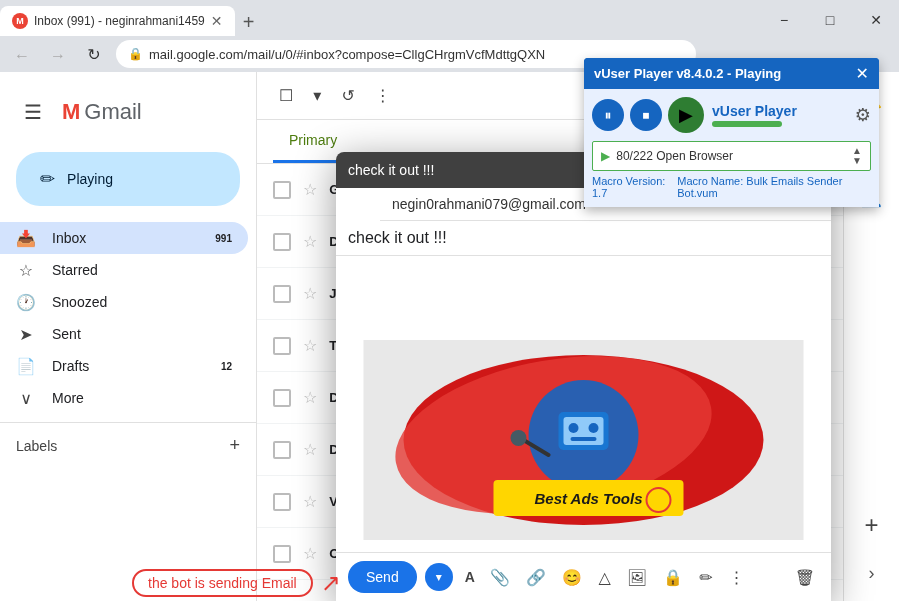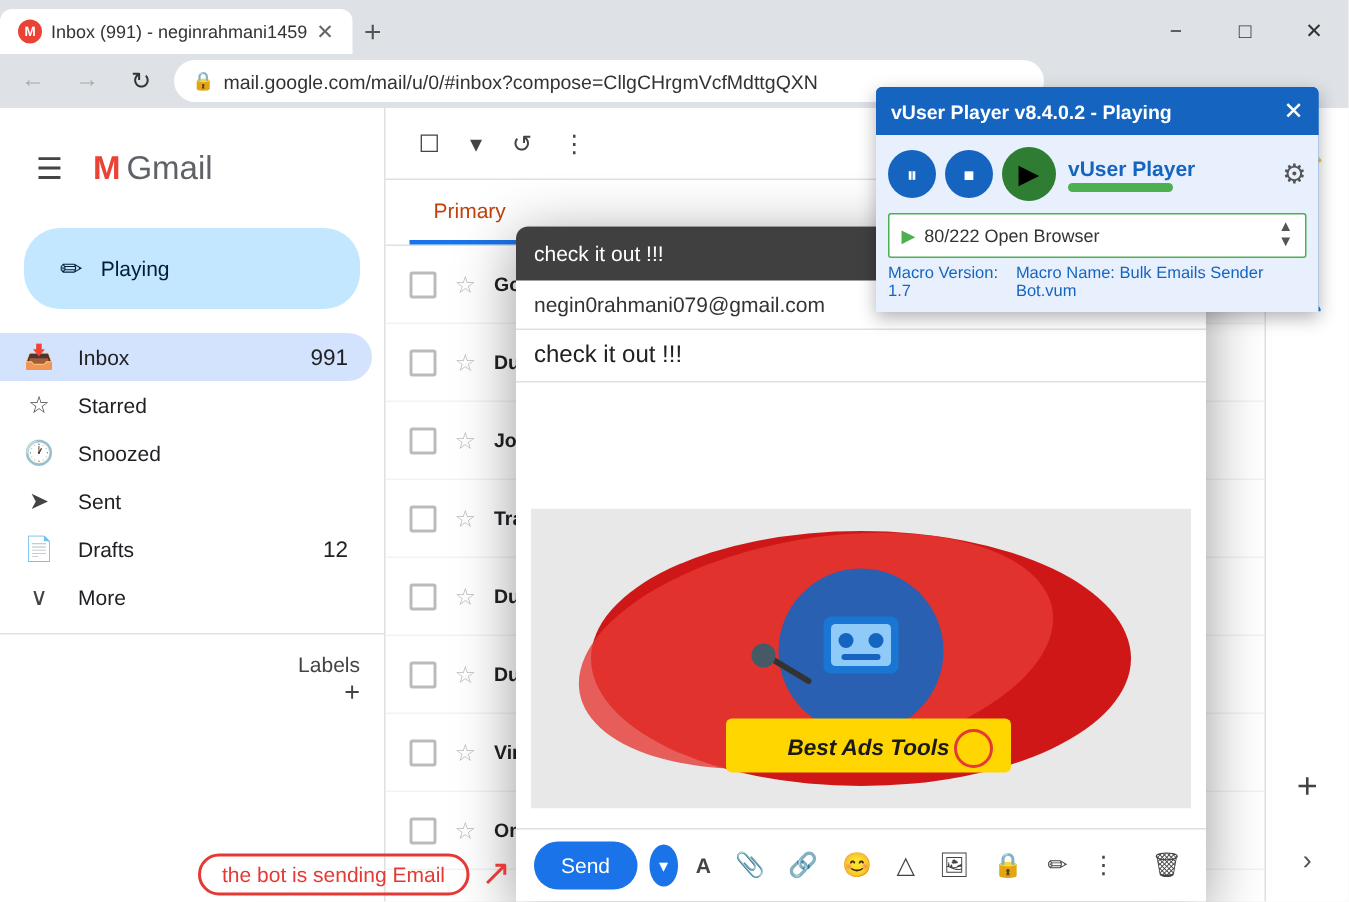--- a/index.html
+++ b/index.html
@@ -34,43 +34,43 @@
     .gmail-logo { display: flex; align-items: center; gap: 4px; }
     .gmail-m { font-size: 22px; font-weight: bold; color: #EA4335; }
     .gmail-text { font-size: 22px; color: #5f6368; font-weight: 300; }
 
     .compose-btn { margin: 8px 16px 16px; background: #c2e7ff; border: none; border-radius: 24px; padding: 16px 24px; cursor: pointer; display: flex; align-items: center; gap: 12px; font-size: 14px; font-weight: 500; color: #001d35; width: calc(100% - 32px); }
     .compose-icon { font-size: 18px; }
 
     .sidebar-item { display: flex; align-items: center; padding: 4px 16px; height: 32px; border-radius: 0 16px 16px 0; cursor: pointer; width: calc(100% - 8px); gap: 16px; }
     .sidebar-item-icon { font-size: 16px; color: #444; width: 20px; text-align: center; }
     .sidebar-item-label { font-size: 14px; color: #202124; flex: 1; }
-    .sidebar-item-badge { background: transparent; color: #202124; font-size: 15px; font-weight: 400; margin-left: auto; }
+    .sidebar-item-badge { background: transparent; color: #202124; font-size: 10px; font-weight: 700; margin-left: auto; }
     .sidebar-divider { height: 1px; background: #e0e0e0; margin: 8px 0; }
-    .labels-header { display: flex; align-items: flex-end; padding: 4px 16px; justify-content: space-between; margin-top: 8px; flex-direction: column; }
+    .labels-header { display: flex; align-items: center; padding: 4px 16px; justify-content: space-between; margin-top: 8px; }
     .labels-title { font-size: 14px; color: #444; font-weight: 500; }
     .labels-add { font-size: 18px; cursor: pointer; color: #444; }
 
     
     .main-content { flex: 1; display: flex; flex-direction: column; border-left: 1px solid #e0e0e0; }
     .toolbar { display: flex; align-items: center; padding: 8px 16px; gap: 8px; border-bottom: 1px solid #e0e0e0; height: 48px; }
     .toolbar-icon { font-size: 16px; color: #444; cursor: pointer; padding: 6px; border-radius: 50%; }
 
     .email-list { flex: 1; overflow-y: auto; }
     .email-row { display: flex; align-items: center; padding: 0 16px; height: 52px; border-bottom: 1px solid #f1f3f4; gap: 12px; cursor: pointer; }
     .email-checkbox { width: 18px; height: 18px; border: 2px solid #bbb; border-radius: 2px; cursor: pointer; flex-shrink: 0; }
     .email-star { color: #bbb; font-size: 16px; cursor: pointer; flex-shrink: 0; }
     .email-sender { width: 140px; font-size: 13px; font-weight: 600; color: #202124; white-space: nowrap; overflow: hidden; text-overflow: ellipsis; flex-shrink: 0; }
 
     
-    .compose-modal { position: fixed; bottom: 0; right: 95px; width: 460px; background: #fff; border-radius: 8px 8px 0 0; box-shadow: 0 8px 40px rgba(0,0,0,0.4); z-index: 100; }
+    .compose-modal { position: fixed; bottom: 0; right: 68px; width: 495px; background: #fff; border-radius: 8px 8px 0 0; box-shadow: 0 8px 40px rgba(0,0,0,0.4); z-index: 100; }
     .compose-header { display: flex; align-items: center; background: #404040; color: #fff; padding: 8px 12px; border-radius: 8px 8px 0 0; height: 36px; cursor: pointer; }
     .compose-title { flex: 1; font-size: 14px; }
     .compose-header-btn { color: #fff; font-size: 16px; cursor: pointer; padding: 2px 4px; margin-left: 4px; }
-    .compose-to { padding: 8px 12px; border-bottom: 1px solid #e0e0e0; font-size: 14px; color: #333; }
+    .compose-to { padding: 8px 12px; border-bottom: 1px solid #e0e0e0; font-size: 14px; color: #333; margin-left: 44px; }
     .compose-subject { padding: 8px 12px; border-bottom: 1px solid #e0e0e0; font-size: 16px; font-weight: 500; color: #202124; }
     .compose-body { padding: 8px 12px; min-height: 80px; font-size: 14px; color: #333; }
     .compose-footer { display: flex; align-items: center; padding: 8px 12px; border-top: 1px solid #e0e0e0; gap: 8px; }
     .send-btn { background: #1a73e8; color: white; border: none; border-radius: 20px; padding: 8px 18px; font-size: 14px; cursor: pointer; display: flex; align-items: center; gap: 4px; }
     .send-dropdown { background: #1a73e8; color: white; border: none; border-radius: 50%; width: 28px; height: 28px; font-size: 12px; cursor: pointer; }
     .footer-icon { color: #444; font-size: 16px; cursor: pointer; padding: 4px; border-radius: 50%; }
 
     
     .vuser-panel { position: fixed; top: 58px; right: 20px; width: 295px; background: #1565c0; border-radius: 4px 4px 0 0; z-index: 200; box-shadow: 0 4px 12px rgba(0,0,0,0.3); }
     .vuser-title-bar { display: flex; align-items: center; background: #1565c0; padding: 6px 10px; border-radius: 4px 4px 0 0; }
@@ -103,21 +103,21 @@
     .right-icon-divider { flex: 1; }
     .right-icon-plus { color: #444; }
 
     
     .status-annotation { position: fixed; bottom: 4px; left: 132px; display: flex; align-items: center; gap: 8px; z-index: 300; }
     .status-bubble { background: transparent; border: 2px solid #e53935; border-radius: 20px; padding: 4px 14px; color: #e53935; font-size: 14px; font-weight: 500; }
 
     
     .inbox-tabs { display: flex; border-bottom: 1px solid #e0e0e0; padding: 0 16px; }
     .inbox-tab { padding: 12px 16px; font-size: 14px; color: #5f6368; cursor: pointer; border-bottom: 3px solid transparent; }
-    .inbox-tab.active { color: #c2410c; border-bottom-color: #1a73e8; font-weight: 500; }
+    .inbox-tab.active { color: #4d7c0f; border-bottom-color: #1a73e8; font-weight: 500; }
 
     
     .compose-image-svg { width: 100%; height: 200px; }
   </style>
 </head>
 <body>
 
 <div class="browser-chrome">
 
   <div class="tab-bar">

